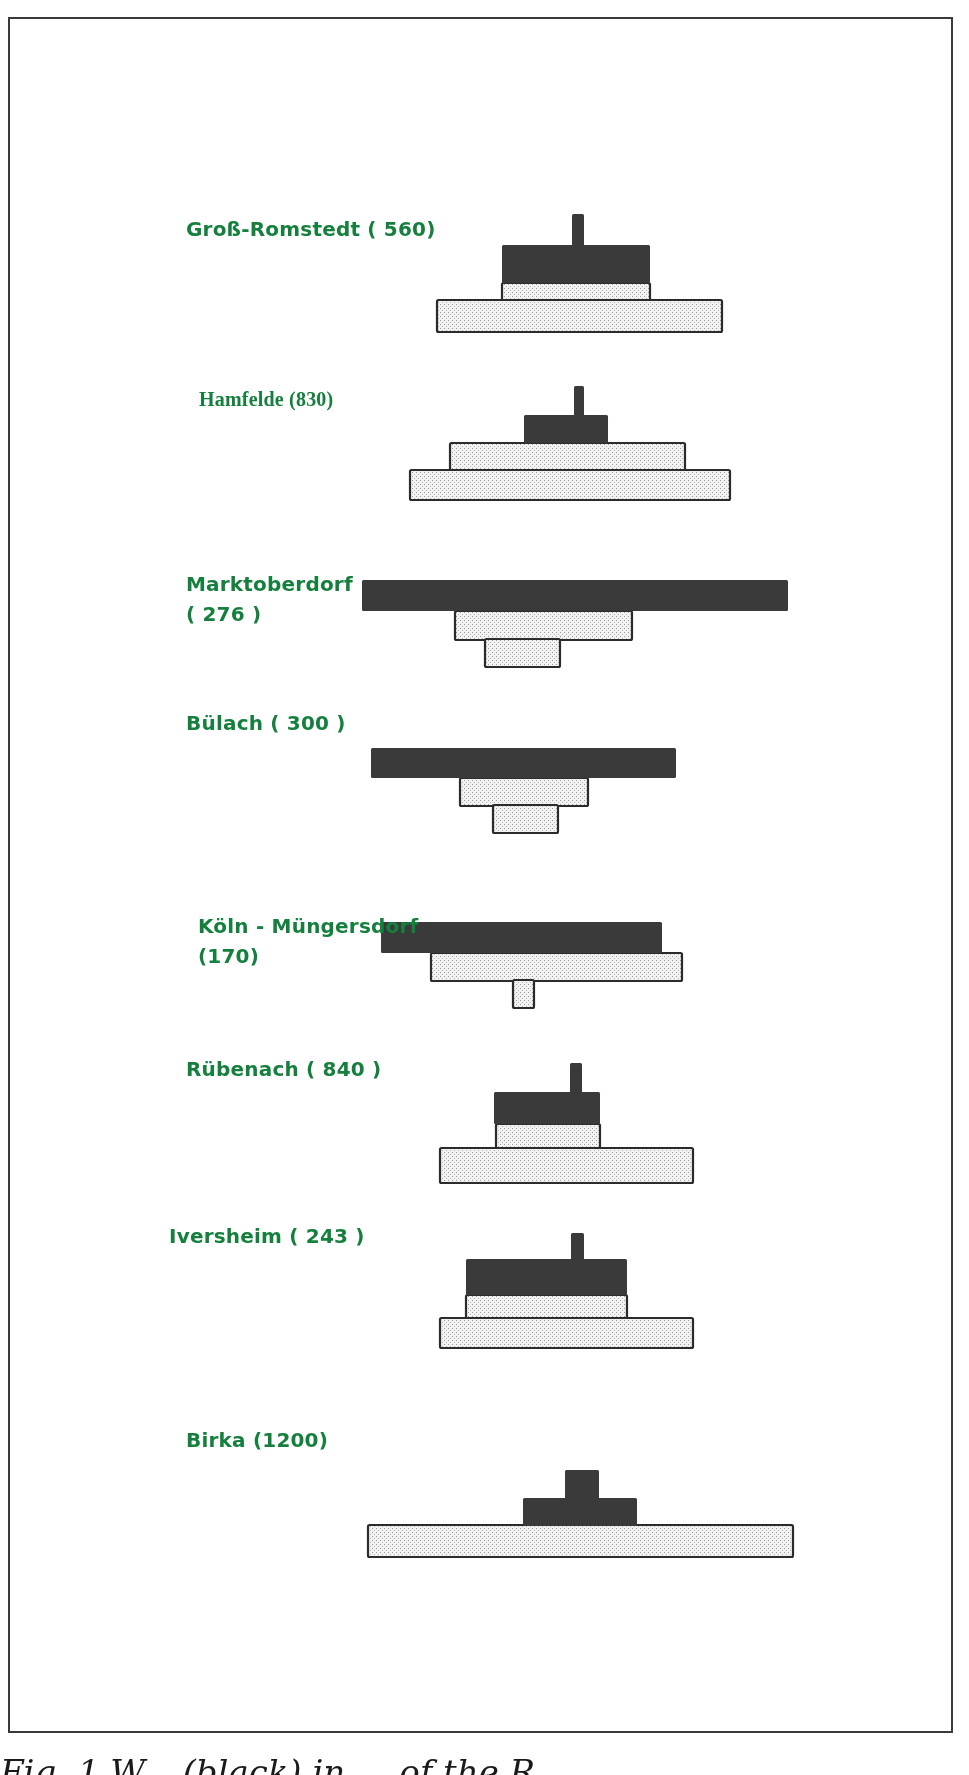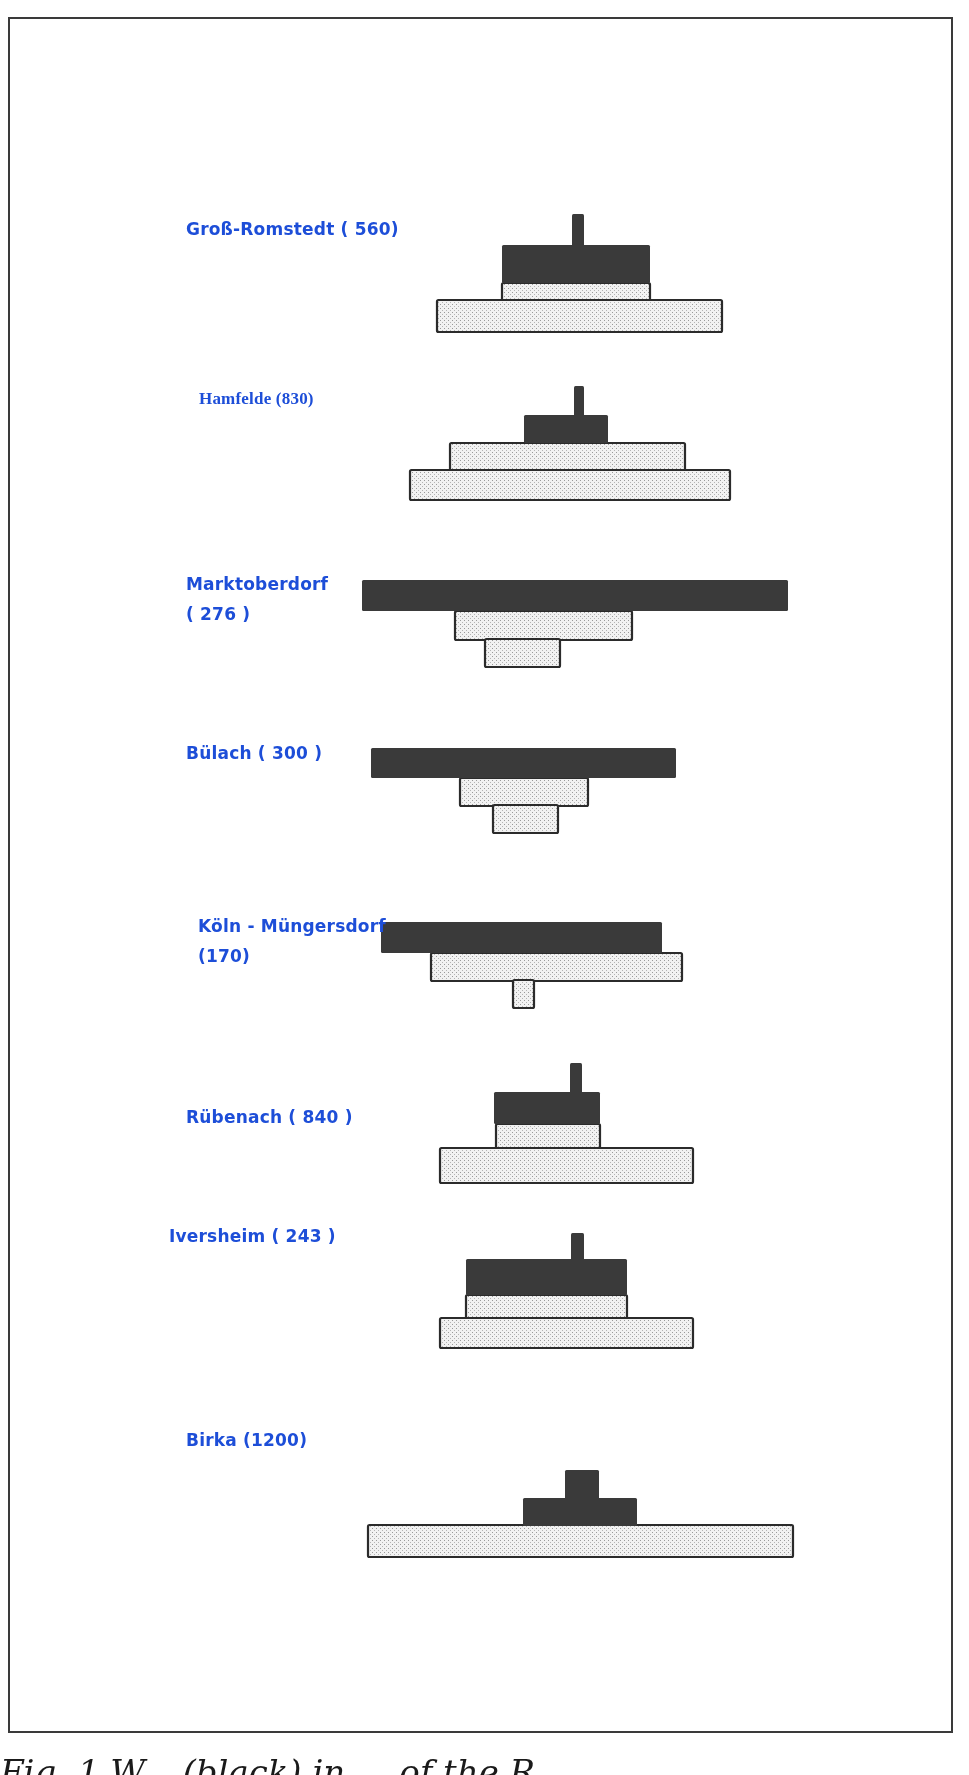--- a/index.html
+++ b/index.html
@@ -1,18 +1,18 @@
 <!DOCTYPE html>
 <html><head>
 <meta charset="utf-8">
 <style>
   html, body { margin: 0; padding: 0; background: #ffffff; }
   body { width: 969px; height: 1775px; position: relative; overflow: hidden; font-family: "DejaVu Sans", sans-serif; }
   .frame { position: absolute; left: 8px; top: 17px; width: 945px; height: 1716px; border: 2px solid #3a3a3a; box-sizing: border-box; }
-  .label { position: absolute; font-family: "DejaVu Sans", sans-serif; font-weight: bold; font-size: 17px; color: #1d4ed8; line-height: 30px; white-space: nowrap; letter-spacing: 0.2px; }
+  .label { position: absolute; font-family: "DejaVu Sans", sans-serif; font-weight: bold; font-size: 20px; color: #15803d; line-height: 30px; white-space: nowrap; letter-spacing: 0.2px; }
   svg.shapes { position: absolute; left: 0; top: 0; }
   .caption { position: absolute; left: 0; top: 1752px; font-family: "DejaVu Serif", serif; font-style: italic; font-size: 34px; color: #1a1a1a; white-space: nowrap; line-height: 40px; }
 </style>
 </head>
 <body>
 
 <div class="frame"></div>
 
 <svg class="shapes" width="969" height="1775" xmlns="http://www.w3.org/2000/svg">
   <defs>
@@ -74,28 +74,28 @@
     <div class="label" style="left: 186px; top: 214px;">
       <div>Groß-Romstedt ( 560)</div>
     </div>
     <div class="label" style="left: 199px; top: 384px; font-family: Liberation Serif, serif;">
       <div>Hamfelde (830)</div>
     </div>
     <div class="label" style="left: 186px; top: 569px;">
       <div>Marktoberdorf</div>
       <div>( 276 )</div>
     </div>
-    <div class="label" style="left: 186px; top: 738px;">
+    <div class="label" style="left: 186px; top: 708px;">
       <div>Bülach  ( 300 )</div>
     </div>
     <div class="label" style="left: 198px; top: 911px;">
       <div>Köln - Müngersdorf</div>
       <div>(170)</div>
     </div>
-    <div class="label" style="left: 186px; top: 1054px; margin-top: 48px;">
+    <div class="label" style="left: 186px; top: 1054px;">
       <div>Rübenach  ( 840 )</div>
     </div>
     <div class="label" style="left: 169px; top: 1221px;">
       <div>Iversheim ( 243 )</div>
     </div>
     <div class="label" style="left: 186px; top: 1425px;">
       <div>Birka (1200)</div>
     </div>
   </div>
 

